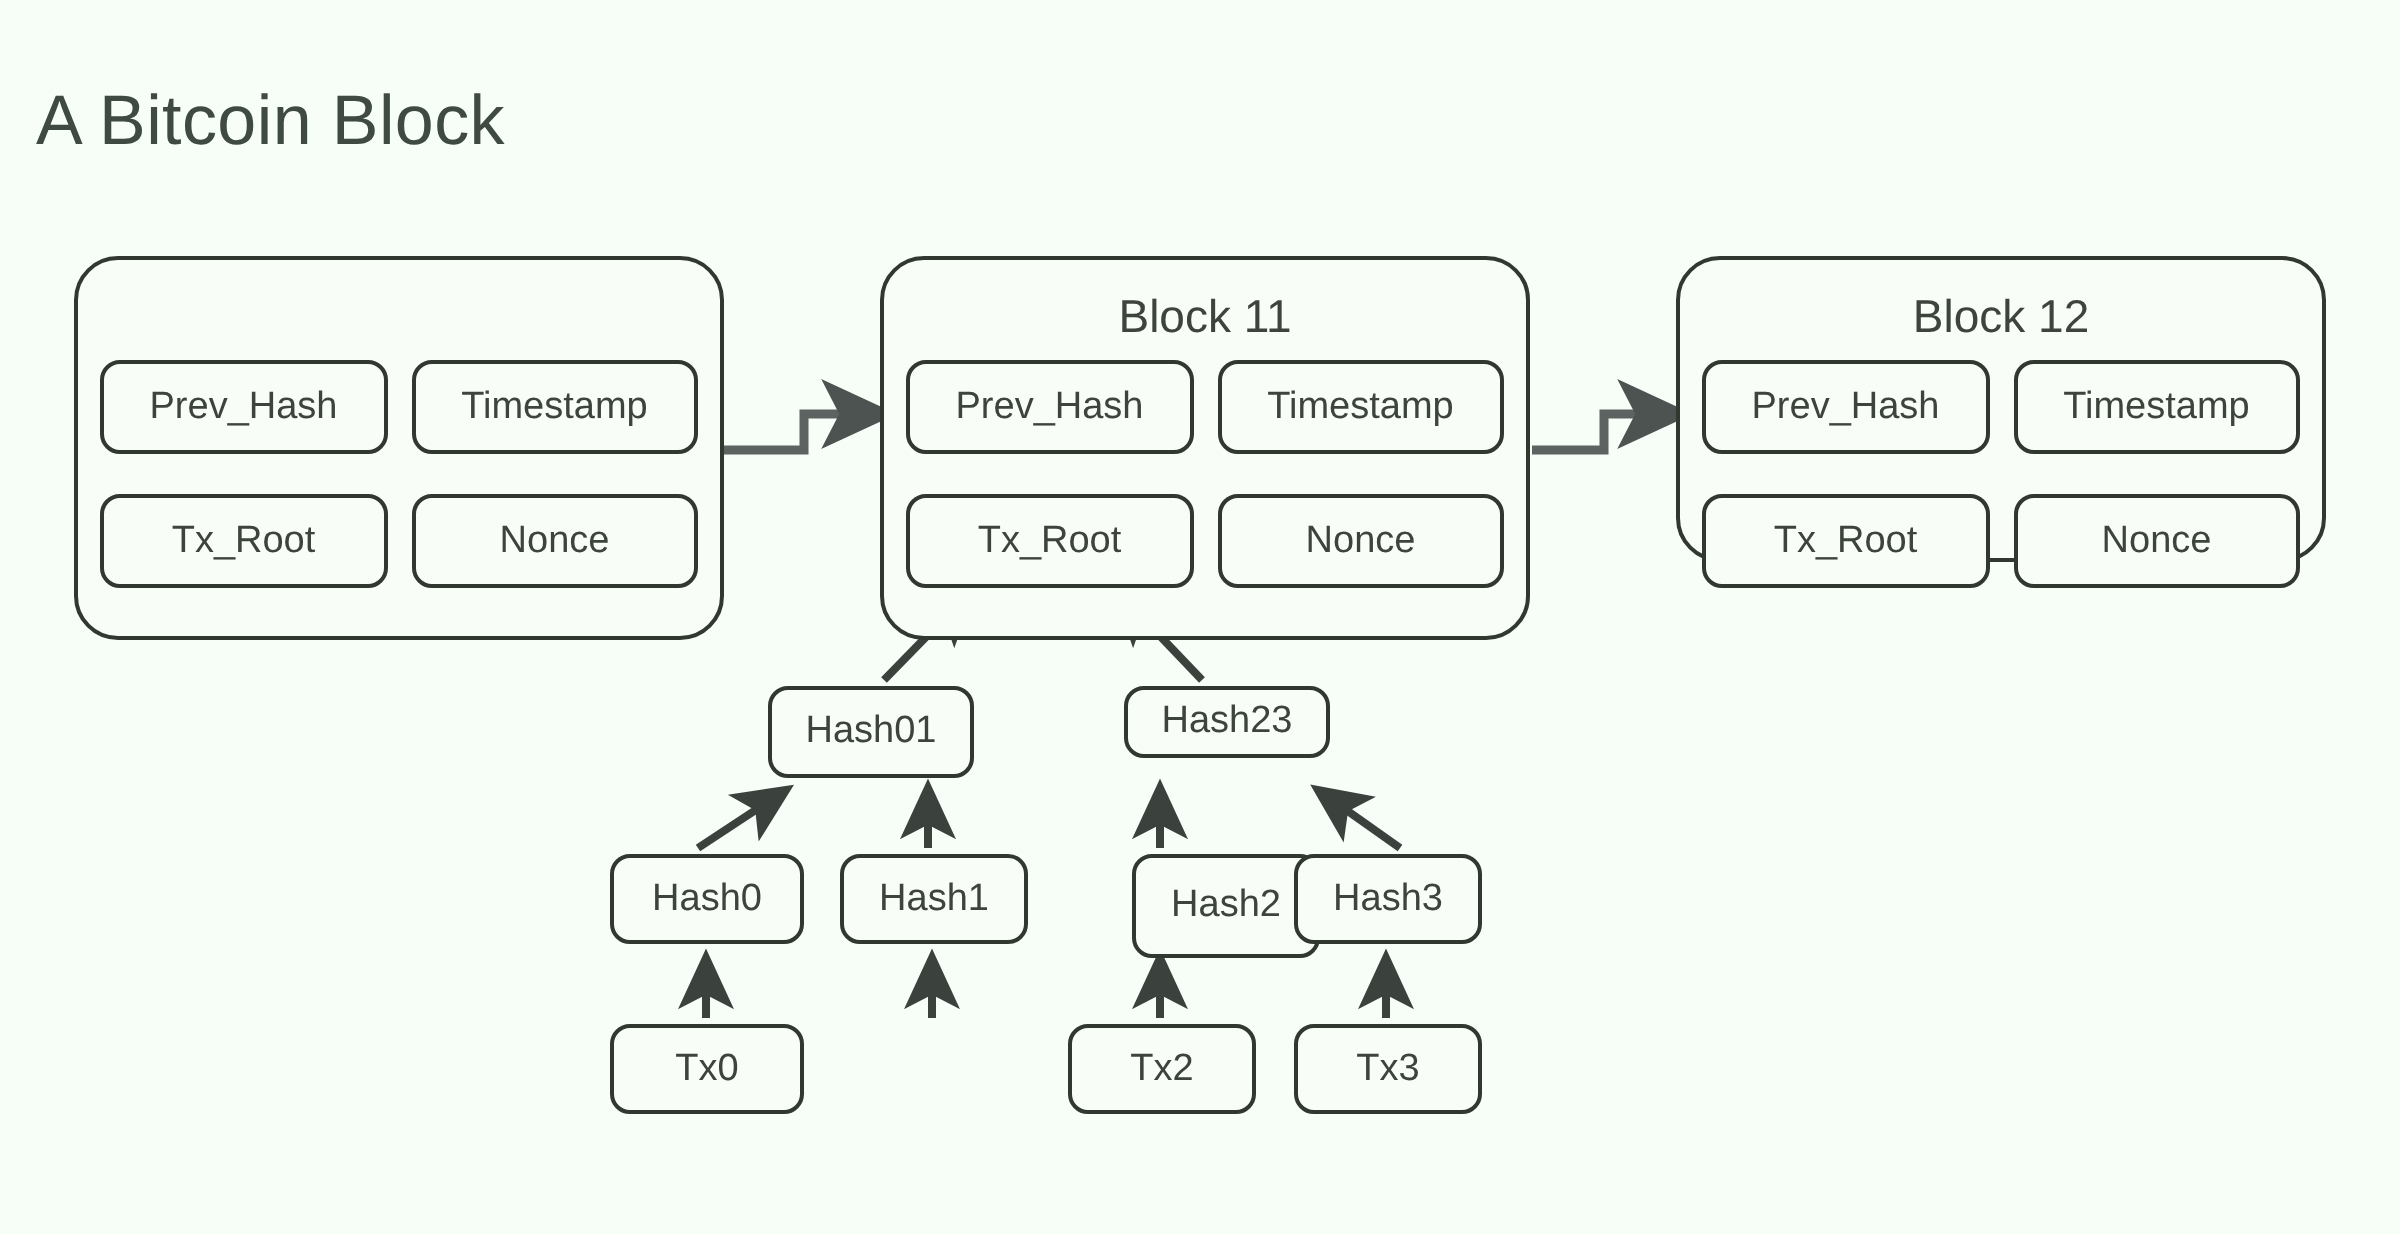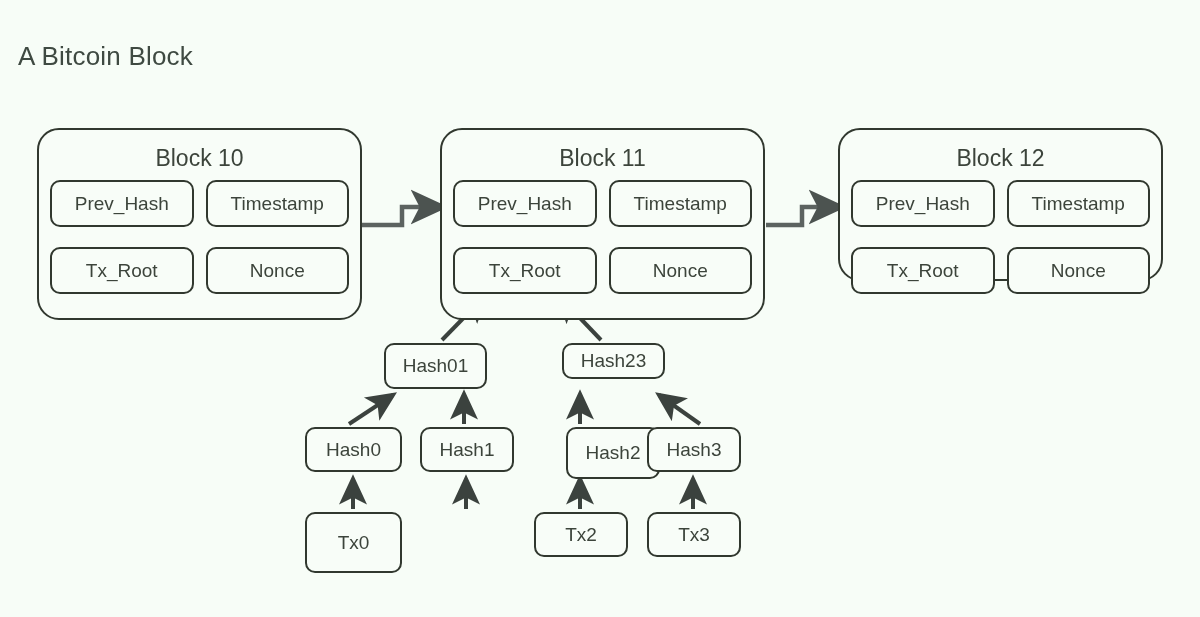--- a/index.html
+++ b/index.html
@@ -17,21 +17,21 @@
   }
   #slide {
     position: absolute;
     inset: 0;
     background: #f7fdf7;
   }
   #page-title {
     position: absolute;
     left: 18px;
     top: 41px;
-    font-size: 26px;
+    font-size: 35px;
     font-weight: 400;
     color: #3f4a42;
     letter-spacing: 0.2px;
     white-space: nowrap;
   }
   
   #wires {
     position: absolute;
     left: 0; top: 0;
     width: 1200px; height: 617px;
@@ -150,21 +150,20 @@
     </g>
     <g>
       <path d="M580,509 L580,479" fill="none" stroke="#3b423e" stroke-width="4" marker-end="url(#ah2)"></path>
     </g>
     <g>
       <path d="M693,509 L693,479" fill="none" stroke="#3b423e" stroke-width="4" marker-end="url(#ah2)"></path>
     </g>
   </svg>
 
   <div class="block" style="left:37px; top:128px; width:325px; height:192px;">
-    <div class="block-title">Block 10</div>
     <div class="field-grid">
       <div class="field">Prev_Hash</div>
       <div class="field">Timestamp</div>
       <div class="field">Tx_Root</div>
       <div class="field">Nonce</div>
     </div>
   </div>
 
   <div class="block" style="left:440px; top:128px; width:325px; height:192px;">
     <div class="block-title">Block 11</div>
@@ -187,17 +186,17 @@
   </div>
 
   <div class="node" style="left:384px; top:343px; width:103px; height:46px;text-align:center;">Hash01</div>
   <div class="node" style="left:562px; top:343px; width:103px; height:36px;">Hash23</div>
 
   <div class="node" style="left:305px; top:427px; width:97px; height:45px;">Hash0</div>
   <div class="node" style="left:420px; top:427px; width:94px; height:45px;">Hash1</div>
   <div class="node" style="left:534px; top:427px; width:94px; height:52px;margin-left:32px;">Hash2</div>
   <div class="node" style="left:647px; top:427px; width:94px; height:45px;">Hash3</div>
 
-  <div class="node" style="left:305px; top:512px; width:97px; height:61px;">Tx0</div>
+  <div class="node" style="left:305px; top:512px; width:97px; height:45px;">Tx0</div>
   <div class="node" style="left:534px; top:512px; width:94px; height:45px;">Tx2</div>
   <div class="node" style="left:647px; top:512px; width:94px; height:45px;">Tx3</div>
 
 </div>
 
 </body></html>

